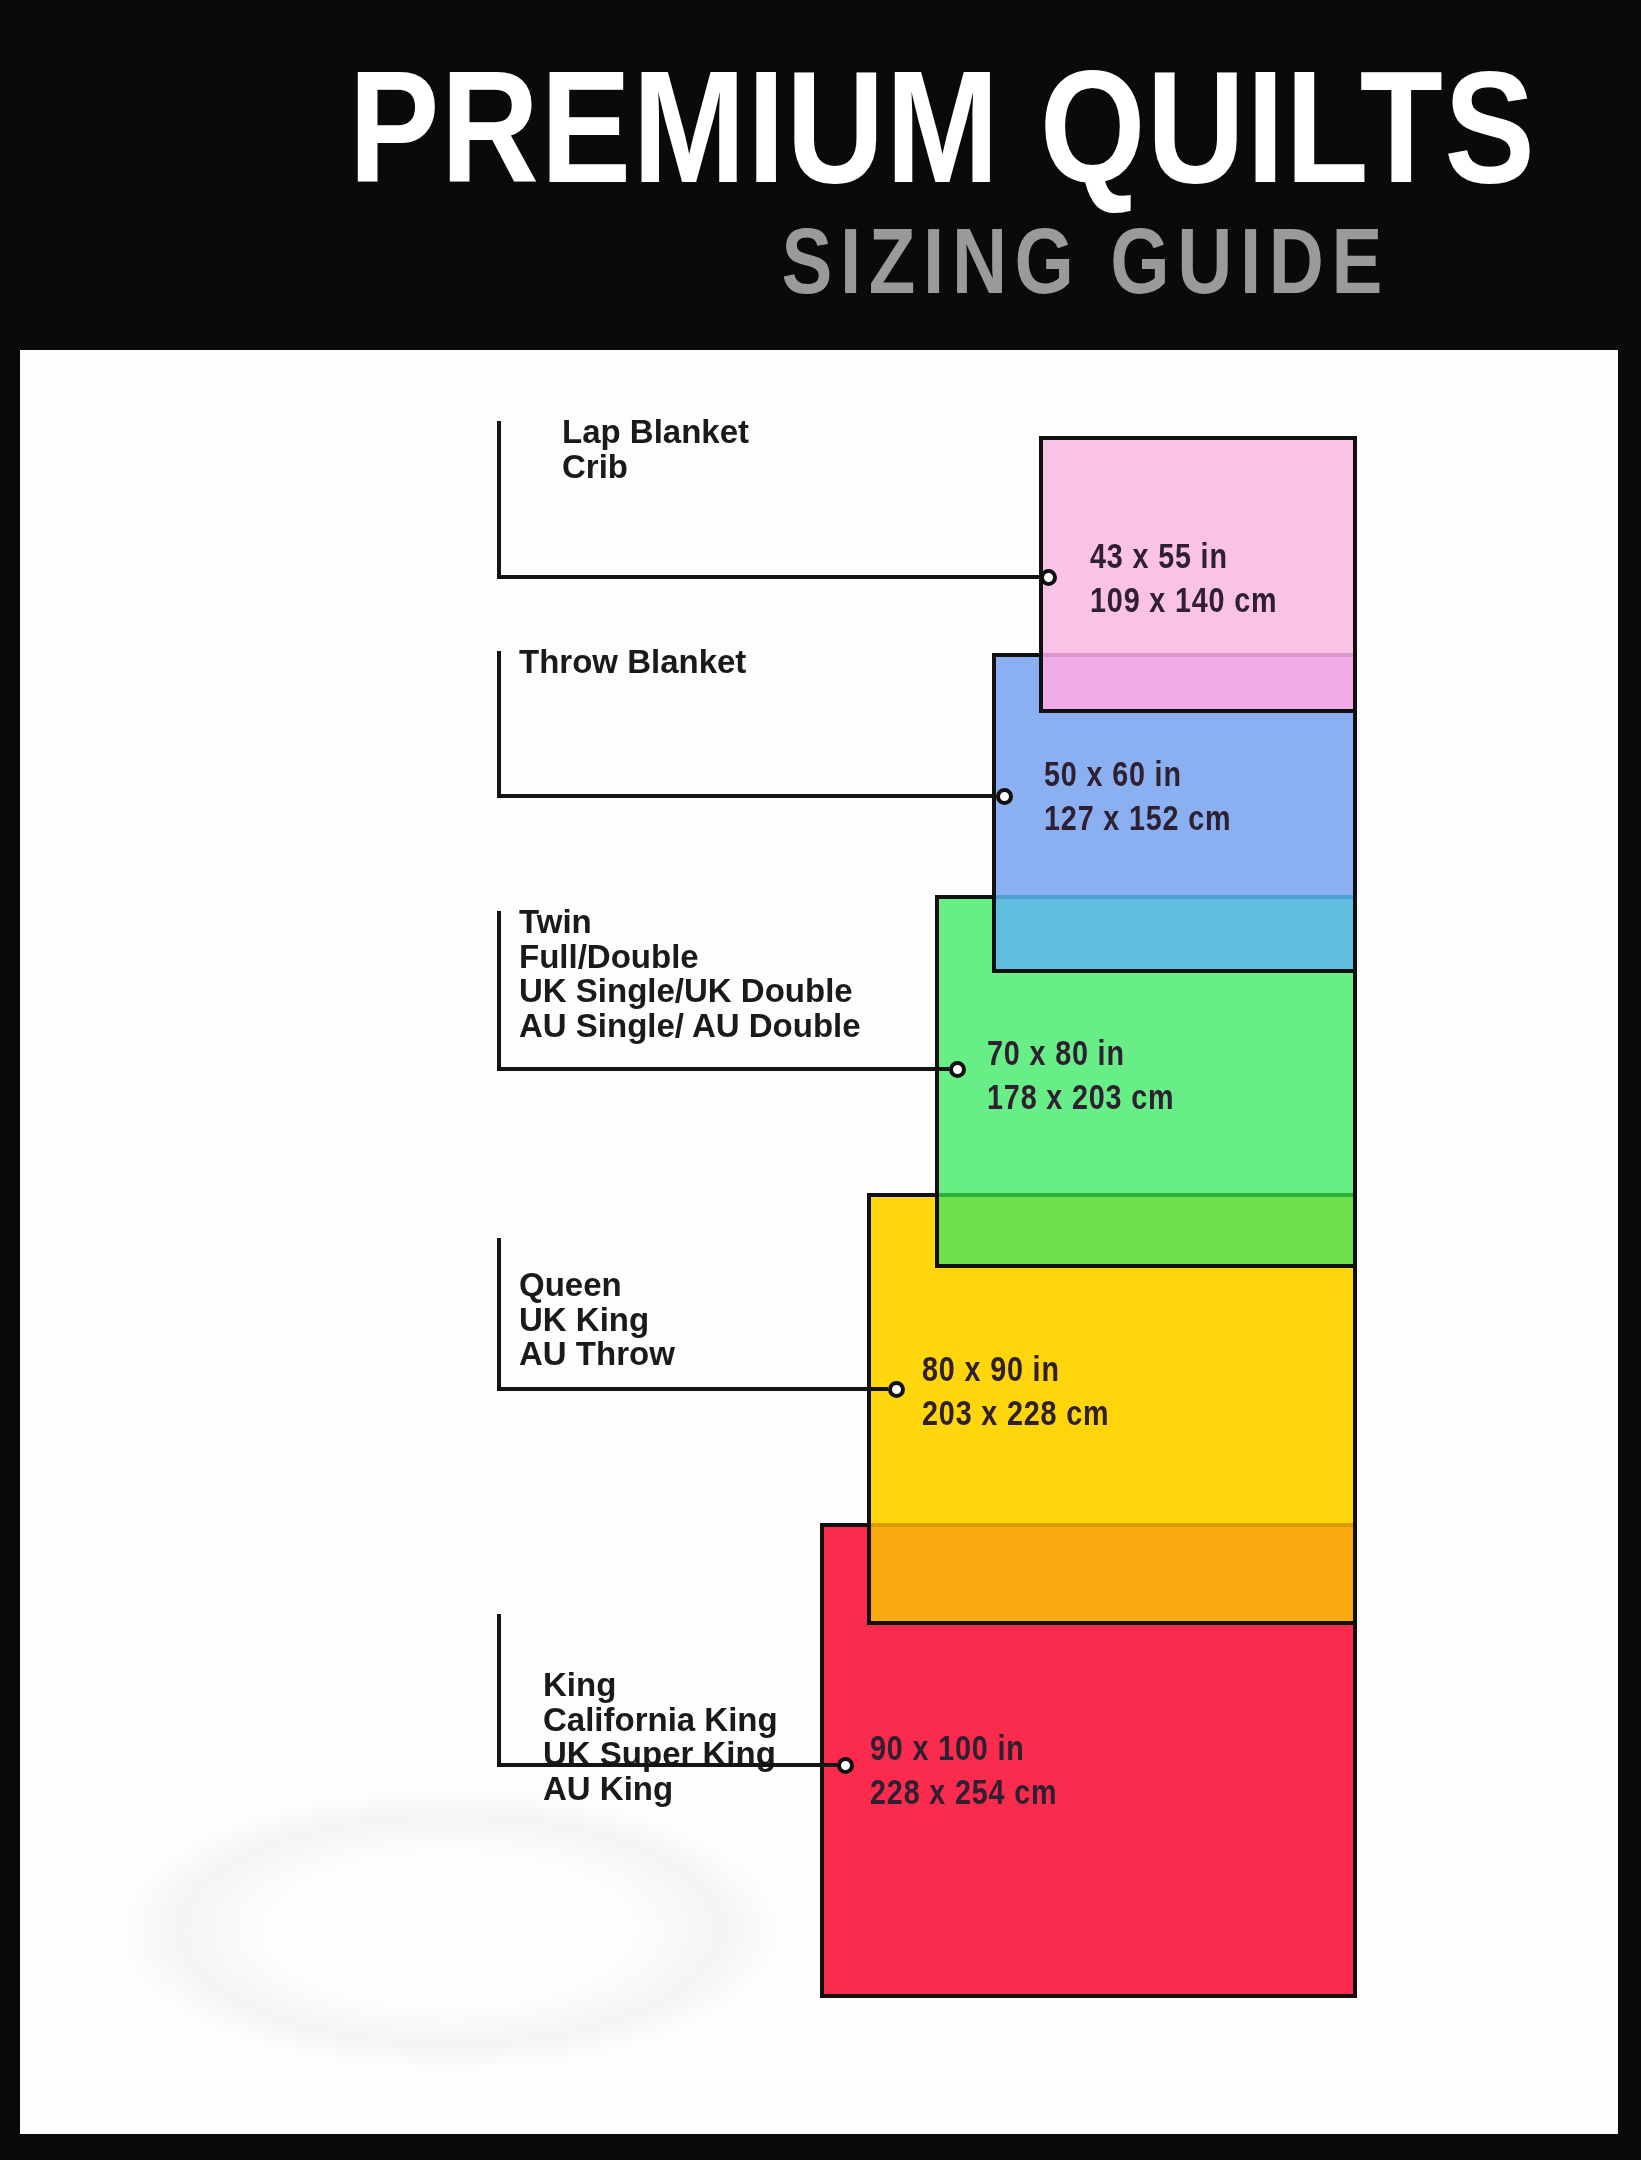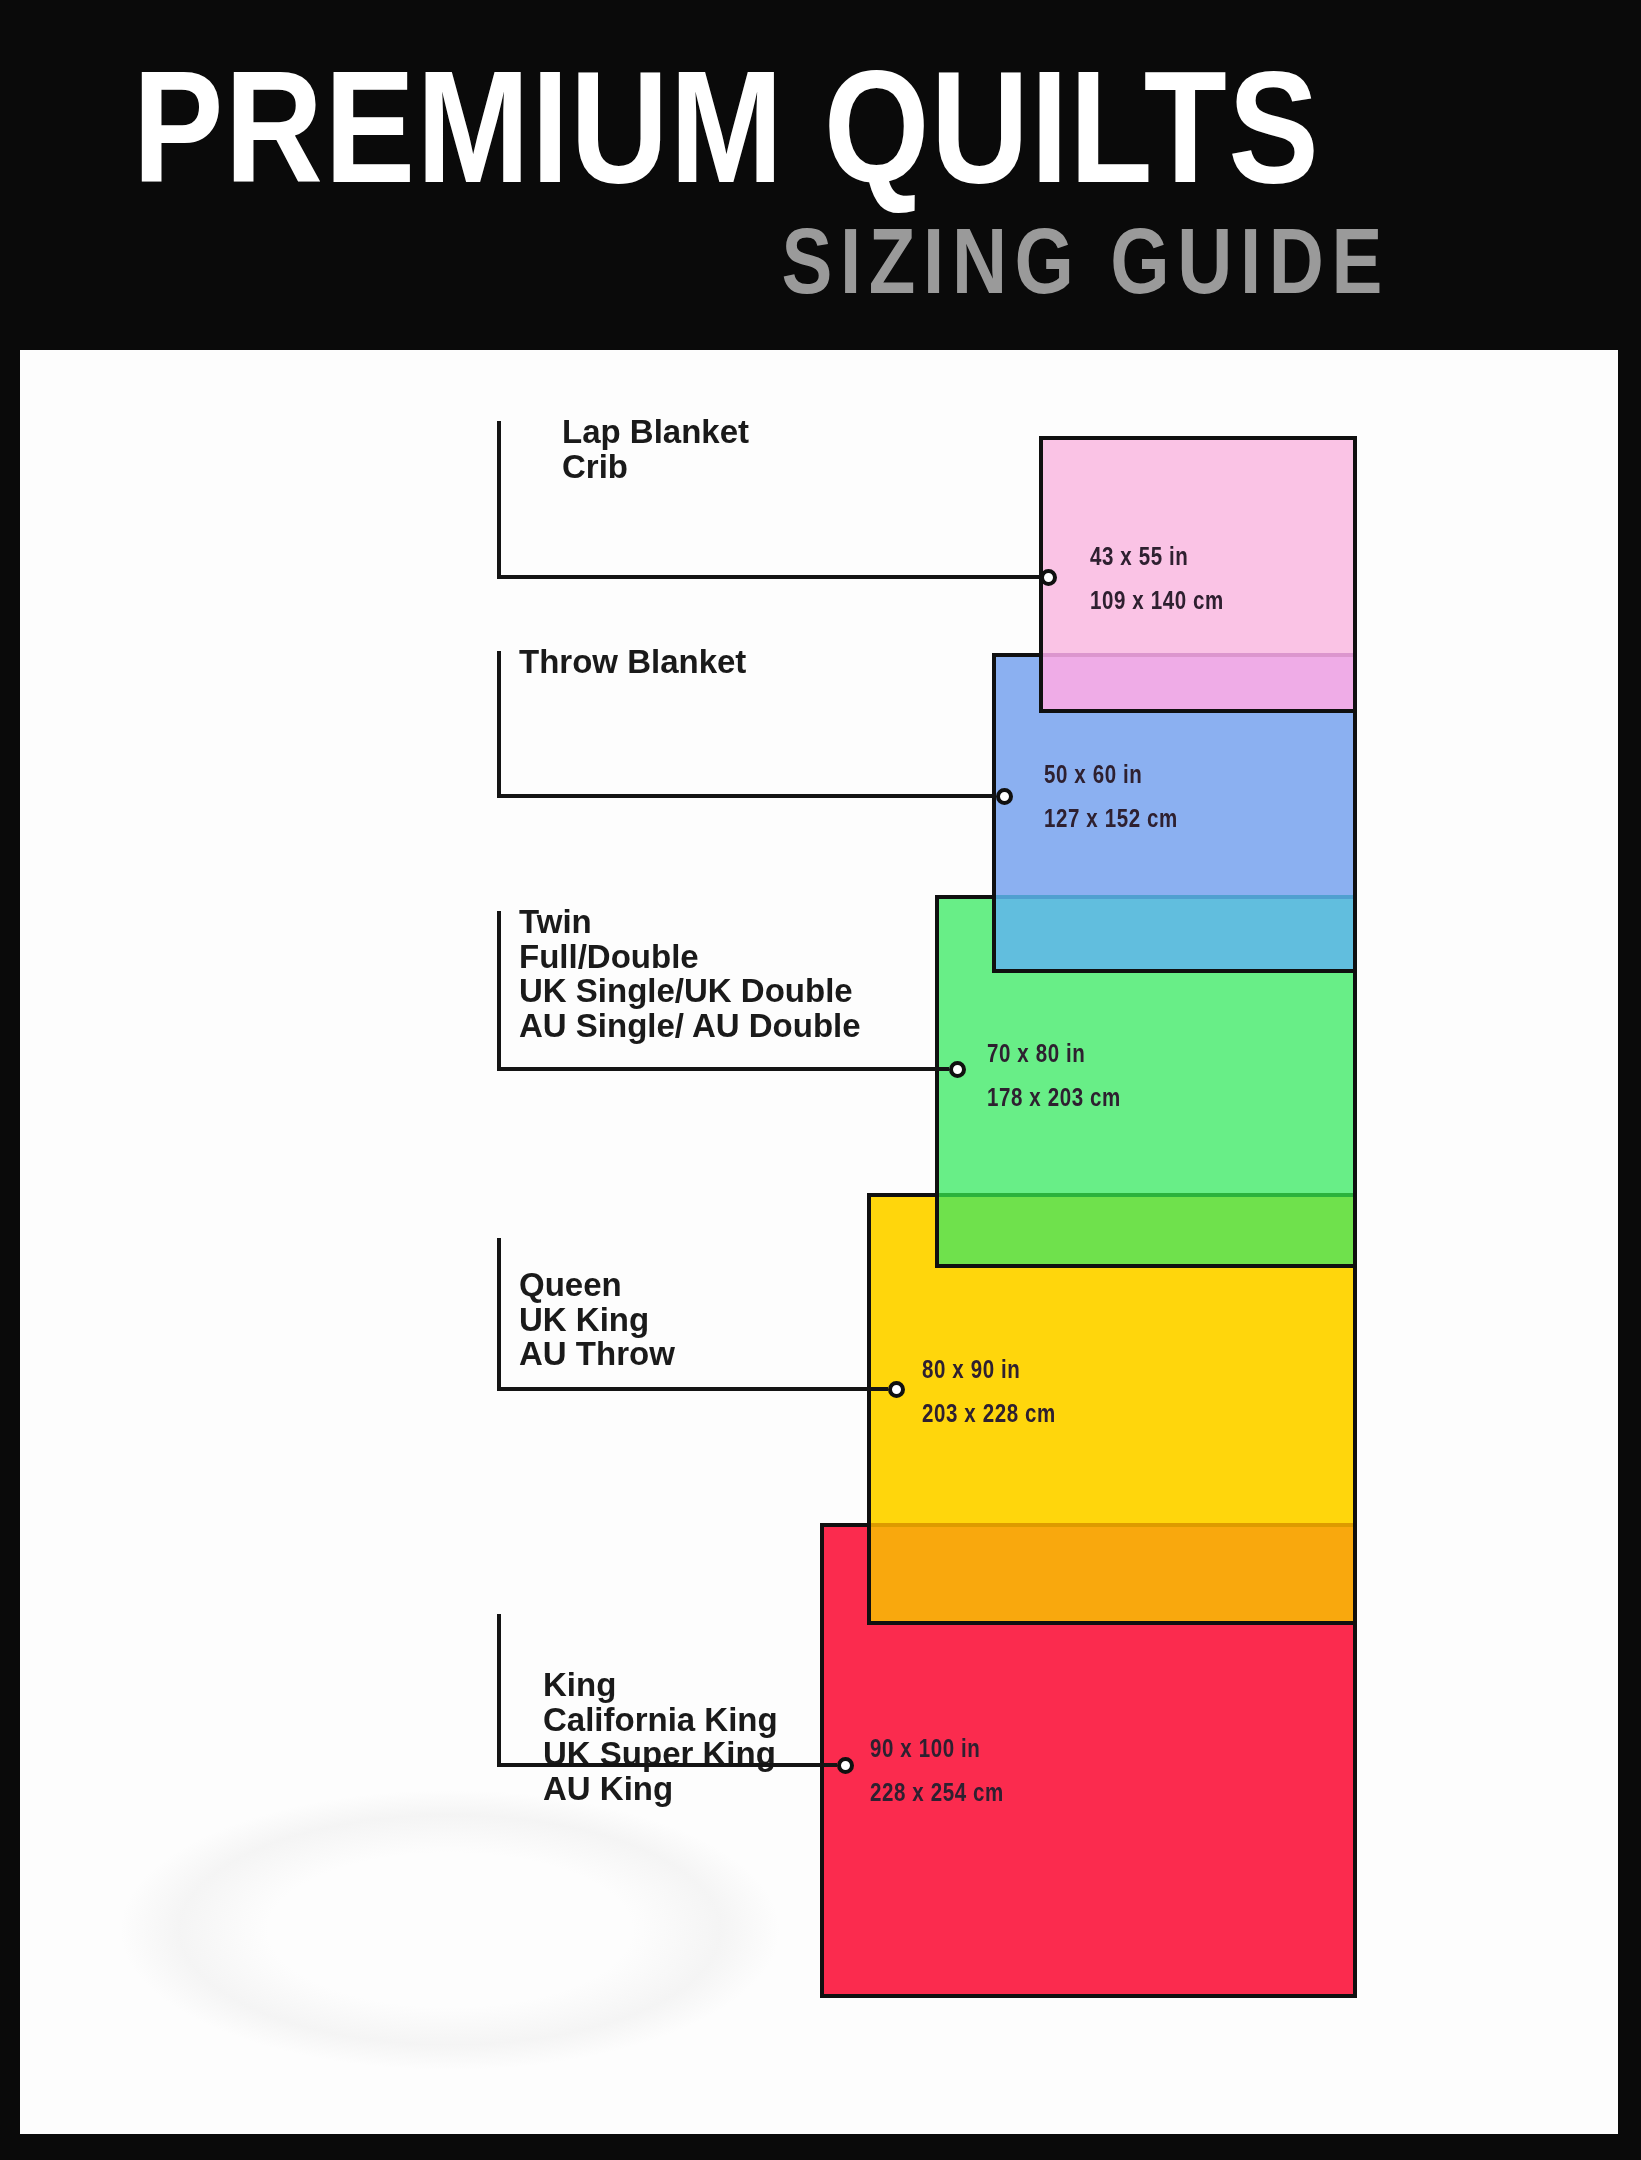--- a/index.html
+++ b/index.html
@@ -11,21 +11,21 @@
   .panel{
     position:absolute;left:20px;top:350px;width:1598px;height:1784px;
     background:#fdfdfd;
   }
   .watermark{
     position:absolute;left:120px;top:1790px;width:660px;height:280px;
     border-radius:50%;
     background:radial-gradient(closest-side, rgba(255,255,255,0) 55%, rgba(170,170,170,0.10) 82%, rgba(255,255,255,0) 100%);
   }
   .hdr-title{
-    position:absolute;left:0;right:0;top:47px;text-align:left;
+    position:absolute;left:0;right:0;top:47px;text-align:right;
     font-weight:bold;font-size:160px;line-height:1;color:#ffffff;
     letter-spacing:0.01em;white-space:nowrap;padding-left:28px;
   }
   .hdr-title .cond{display:inline-block;transform:scaleX(0.85);transform-origin:50% 50%;}
   .hdr-sub{
     position:absolute;right:251px;top:215px;text-align:right;
     font-weight:bold;font-size:93px;line-height:1;color:#9a9a9a;
     white-space:nowrap;
   }
   .hdr-sub .cond{display:inline-block;transform:scaleX(0.82);transform-origin:100% 50%;letter-spacing:0.1em;}
@@ -36,21 +36,21 @@
   .size-labels{
     position:absolute;left:519px;color:#1a1a1a;font-weight:bold;
     font-size:33px;line-height:34.5px;white-space:nowrap;
   }
   .vline,.hline{position:absolute;background:#141414;}
   .pointer-circle{
     position:absolute;width:17px;height:17px;border-radius:50%;
     box-sizing:border-box;border:4px solid #101010;background:#ffffff;
   }
   .dims{
-    position:absolute;font-weight:bold;font-size:25px;line-height:44px;
+    position:absolute;font-weight:bold;font-size:35px;line-height:44px;
     color:#2e2030;white-space:nowrap;
   }
   .dims .cond{display:inline-block;transform:scaleX(0.82);transform-origin:0 50%;letter-spacing:0.03em;}
 </style>
 </head>
 <body>
 
 <div class="stage">
   <div class="panel"></div>
   <div class="watermark"></div>

